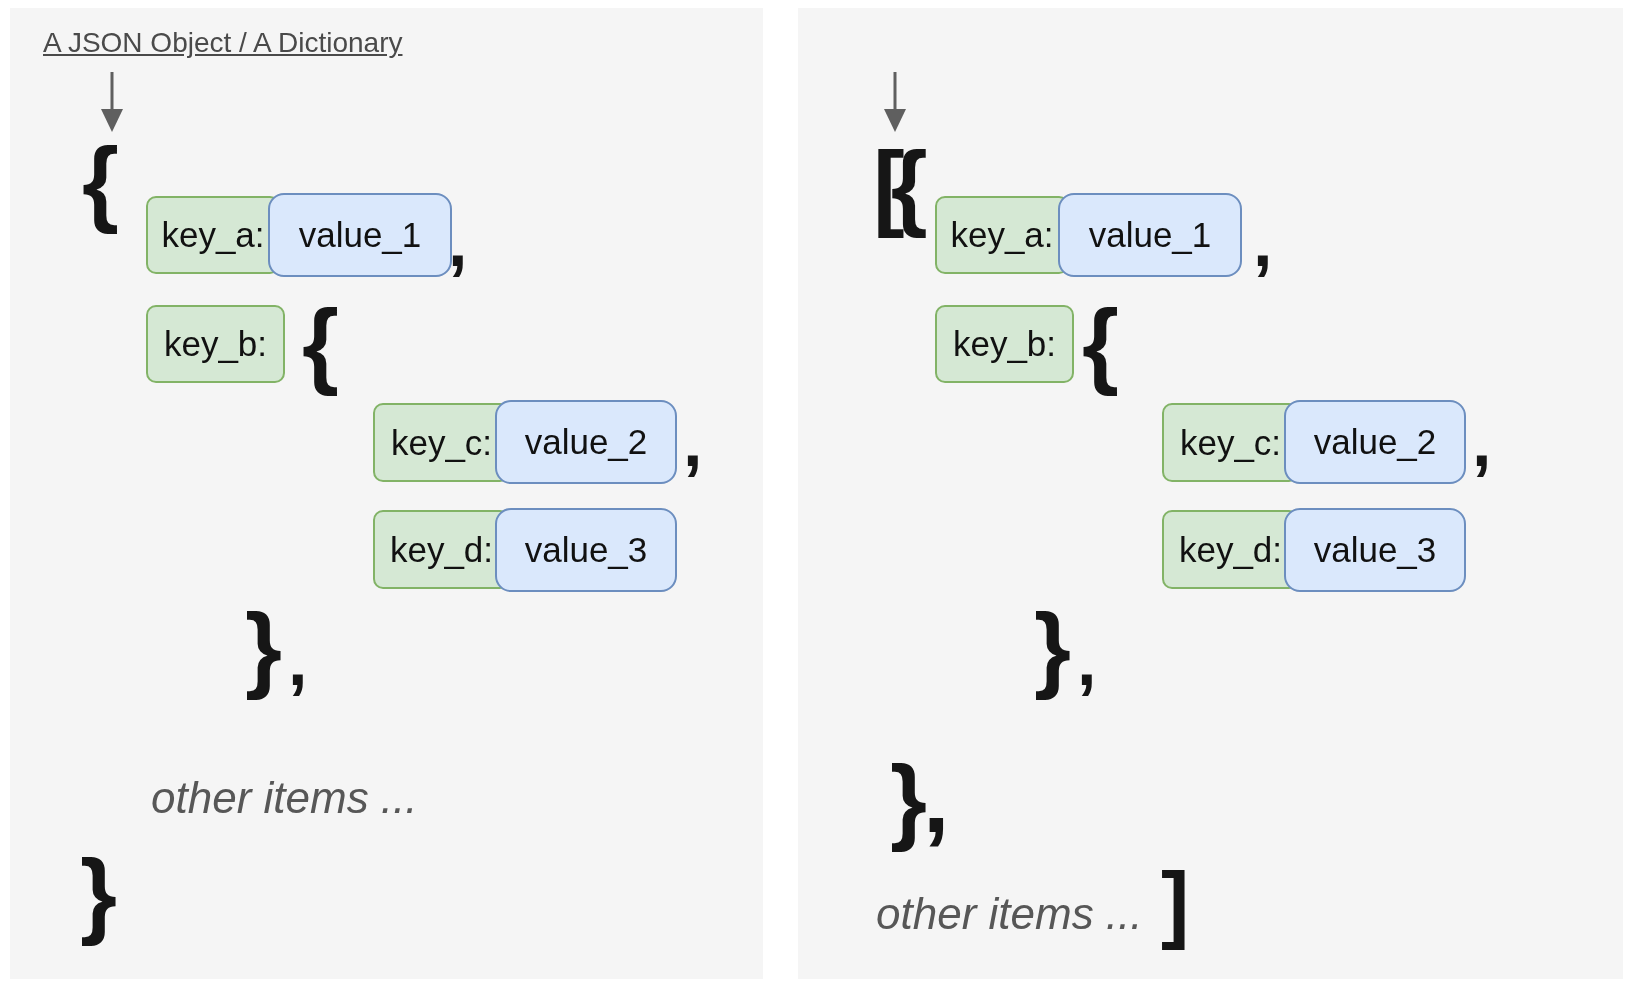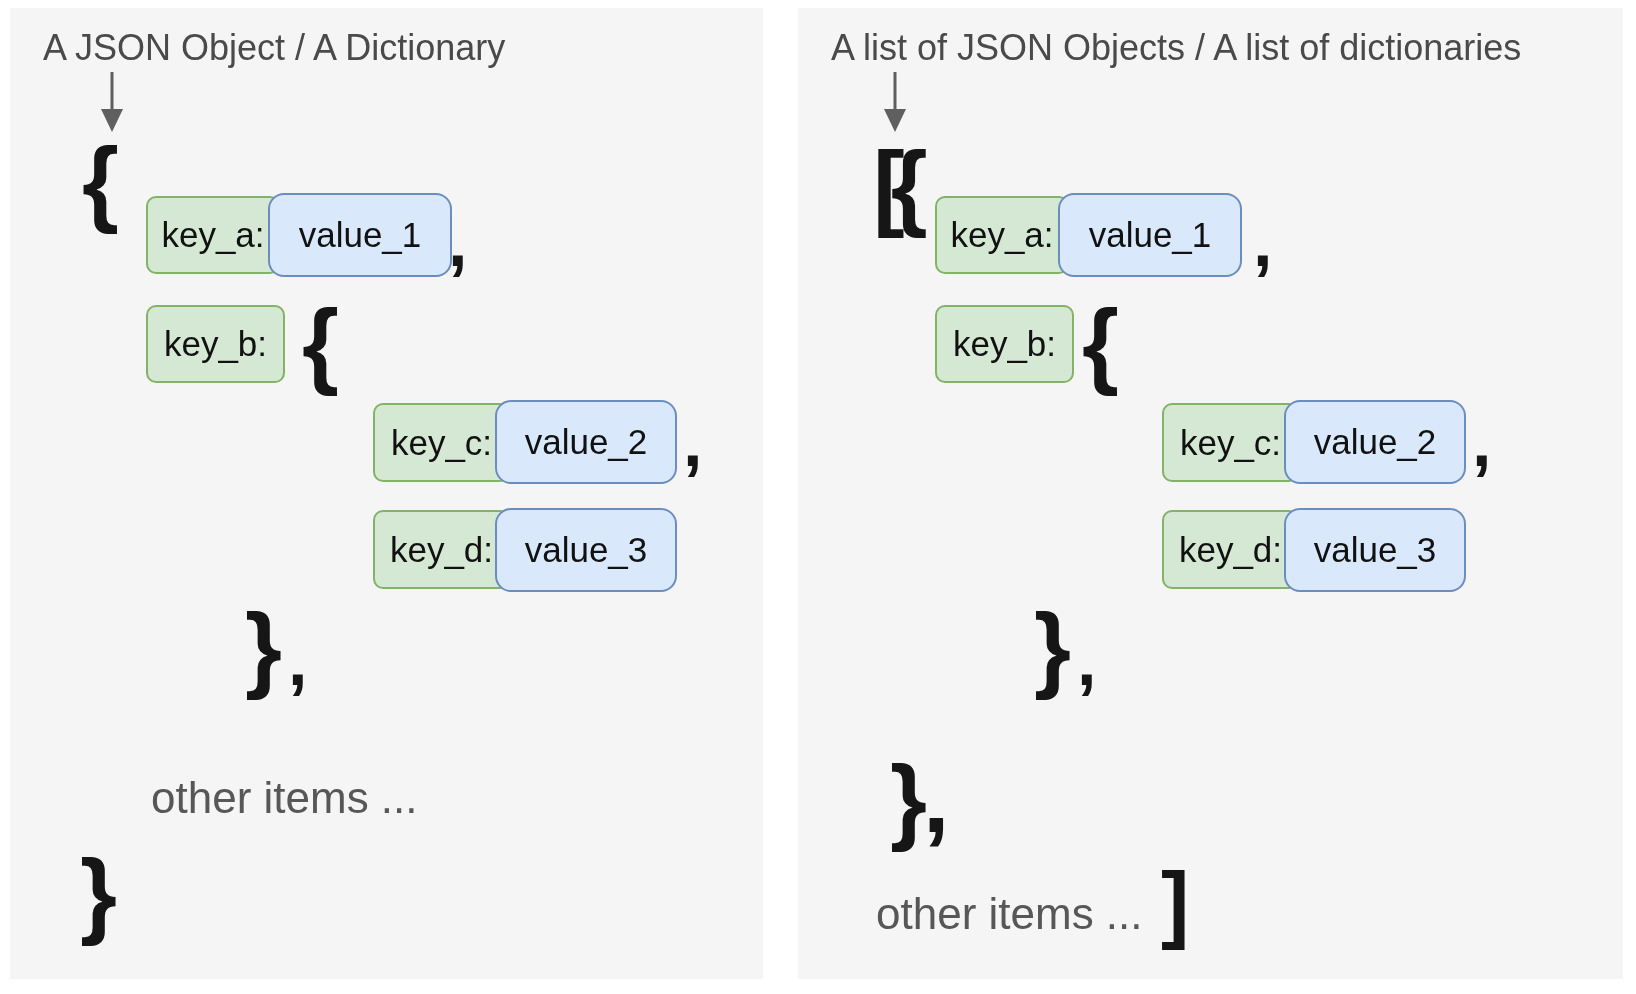--- a/index.html
+++ b/index.html
@@ -7,31 +7,31 @@
     --value-fill:#dae8fc; --value-border:#6c8ebf; --title-text:#4a4a4a;
     --muted-text:#575757; --symbol-text:#161616; --arrow-color:#5f5f5f;
     --box-text:#111111;
   }
   html,body{margin:0;padding:0;background:#ffffff;}
   body{font-family:"Liberation Sans","DejaVu Sans",sans-serif;}
   .canvas{position:relative;width:1636px;height:994px;background:#ffffff;overflow:hidden;}
   .panel{position:absolute;top:8px;height:971px;background:var(--panel-bg);}
   .panel-left{left:10px;width:753px;}
   .panel-right{left:798px;width:825px;}
-  .title{position:absolute;font-size:36px;color:var(--title-text);white-space:nowrap;line-height:1.2;}
+  .title{position:absolute;font-size:28px;color:var(--title-text);white-space:nowrap;line-height:1.2;text-decoration:underline;}
   .arrow{position:absolute;color:var(--arrow-color);}
   .brace{position:absolute;font-size:95px;font-weight:600;line-height:1;color:var(--symbol-text);white-space:nowrap;}
   .brace.tight{letter-spacing:-14px;}
   .bracket{position:absolute;font-size:85px;font-weight:700;line-height:1;color:var(--symbol-text);}
   .comma{position:absolute;font-size:70px;font-weight:700;line-height:1;color:var(--symbol-text);}
   .kbox,.vbox{position:absolute;display:flex;align-items:center;justify-content:center;
     font-size:35px;color:var(--box-text);box-sizing:border-box;}
   .kbox{background:var(--key-fill);border:2px solid var(--key-border);border-radius:10px;}
   .vbox{background:var(--value-fill);border:2px solid var(--value-border);border-radius:16px;}
-  .other{position:absolute;font-size:44px;color:var(--muted-text);white-space:nowrap;line-height:1;}
+  .other{position:absolute;font-style:italic;font-size:44px;color:var(--muted-text);white-space:nowrap;line-height:1;}
 </style>
 </head>
 <body>
 
 <div class="canvas">
 
   <div class="panel panel-left">
     <div class="title" style="left:33px;top:18px">A JSON Object / A Dictionary</div>
 
     <svg class="arrow" style="left:89px;top:64px" width="26" height="62" viewBox="0 0 26 62">
@@ -57,21 +57,20 @@
 
     <div class="brace" style="left:235px;top:592px">}</div>
     <div class="comma" style="left:278px;top:618px">,</div>
 
     <div class="other" style="left:141px;top:768px">other items ...</div>
 
     <div class="brace" style="left:70px;top:838px">}</div>
   </div>
 
   <div class="panel panel-right">
-    <div class="title" style="left:33px;top:18px">A list of JSON Objects / A list of dictionaries</div>
 
     <svg class="arrow" style="left:84px;top:64px" width="26" height="62" viewBox="0 0 26 62">
       <line x1="13" y1="0" x2="13" y2="40" stroke="currentColor" stroke-width="3"></line>
       <path d="M2 37 L24 37 L13 60 Z" fill="currentColor"></path>
     </svg>
 
     <div class="brace tight" style="left:75px;top:130px">[{</div>
 
     <div class="kbox" style="left:137px;top:188px;width:134px;height:78px">key_a:</div>
     <div class="vbox" style="left:260px;top:185px;width:184px;height:84px">value_1</div>

